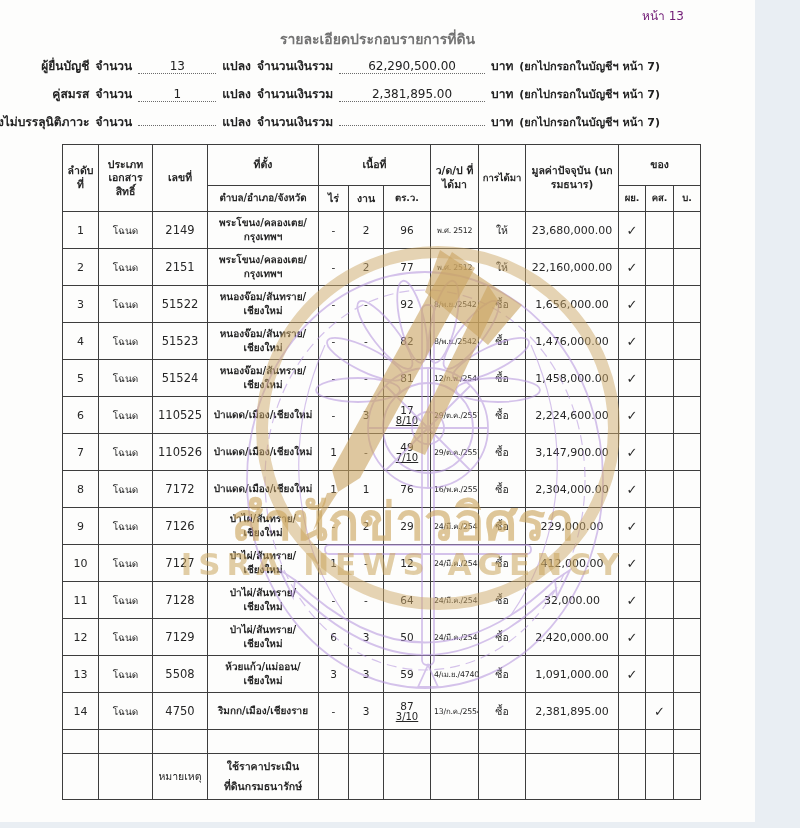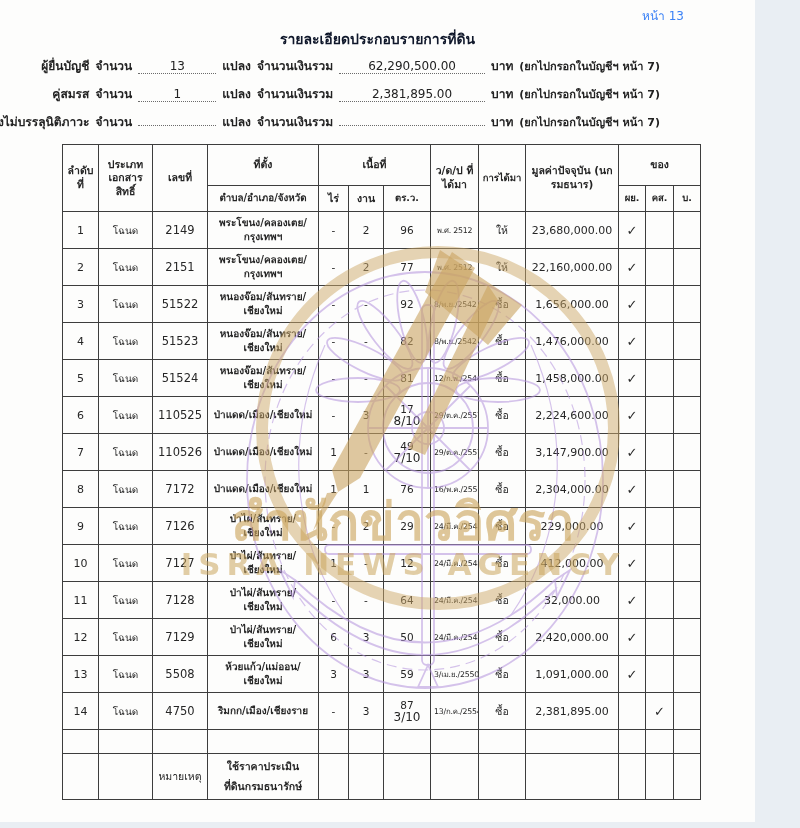--- a/index.html
+++ b/index.html
@@ -3,23 +3,23 @@
 <meta charset="utf-8">
 <style>
   html,body{margin:0;padding:0;}
   body{
     width:800px;height:828px;position:relative;overflow:hidden;
     background:#e9eef3;
     font-family:"DejaVu Sans","Liberation Sans",sans-serif;
     color:#262626;
   }
   .page{position:absolute;left:0;top:0;width:755px;height:822px;background:#fdfdfc;}
-  .page-num{position:absolute;left:642px;top:6px;font-size:12px;color:#3b82f6;}
+  .page-num{position:absolute;left:642px;top:6px;font-size:12px;color:#701a75;}
   .doc-title{position:absolute;top:28px;left:0;width:755px;text-align:center;
-    font-size:14px;font-weight:bold;color:#0f172a;}
+    font-size:14px;font-weight:bold;color:#737373;}
   .summary{position:absolute;top:56px;right:95px;}
   .sline{height:28px;display:flex;justify-content:flex-end;align-items:baseline;
     gap:6px;font-size:12px;white-space:nowrap;color:#222;}
   .sline .lbl{font-weight:bold;}
   .sline .w{font-weight:bold;}
   .fill{display:inline-block;border-bottom:1.4px dotted #6b6b6b;text-align:center;
     font-size:12px;padding:0 4px;}
   .fill.count{min-width:70px;}
   .fill.amount{min-width:138px;}
   .sline .note{font-size:11px;font-weight:bold;}
@@ -30,21 +30,21 @@
     text-align:center;vertical-align:middle;}
   table.land th{font-size:10.5px;font-weight:600;line-height:1.3;color:#242424;}
   thead tr.h1 th{height:38px;}
   thead tr.h2 th{height:23px;}
   tbody tr{height:37px;}
   td.c-no{font-size:11px;}
   td.c-doc{font-size:10px;margin-left:16px;}
   td.c-deed{font-size:11.5px;}
   td.c-loc{font-size:10px;text-align:left;padding-left:5px;line-height:1.4;font-weight:bold;}
   td.c-area{font-size:10.5px;}
-  td.c-area .frac{font-size:12px;line-height:1;}
+  td.c-area .frac{font-size:10px;line-height:1;text-decoration:underline;}
   td.c-date{font-size:7.8px;white-space:nowrap;letter-spacing:-0.2px;padding:0 1px;}
   td.c-acq{font-size:10.5px;}
   td.c-val{font-size:11px;text-align:right;padding-right:9px;}
   td.c-chk{font-size:13px;color:#2a2a2a;}
   tr.empty-row{height:24px;}
   tr.note-row{height:46px;}
   tr.note-row td.c-deed{font-size:10.5px;}
   tr.note-row td.c-loc{font-size:10.5px;line-height:1.9;}
   .footnote{position:absolute;top:804px;right:55px;font-size:10.5px;font-weight:600;
     white-space:nowrap;color:#1f1f1f;}
@@ -378,21 +378,21 @@
           <td class="c-deed">5508</td>
           <td class="c-loc">
             <div>ห้วยแก้ว/แม่ออน/</div>
             <div>เชียงใหม่</div>
           </td>
           <td class="c-area">3</td>
           <td class="c-area">3</td>
           <td class="c-area">
             <div>59</div>
           </td>
-          <td class="c-date">3/เม.ย./2550</td>
+          <td class="c-date">4/เม.ย./4740</td>
           <td class="c-acq">ซื้อ</td>
           <td class="c-val">1,091,000.00</td>
           <td class="c-chk">✓</td>
           <td class="c-chk"></td>
           <td class="c-chk"></td>
         </tr>
         <tr>
           <td class="c-no">14</td>
           <td class="c-doc">โฉนด</td>
           <td class="c-deed">4750</td>

